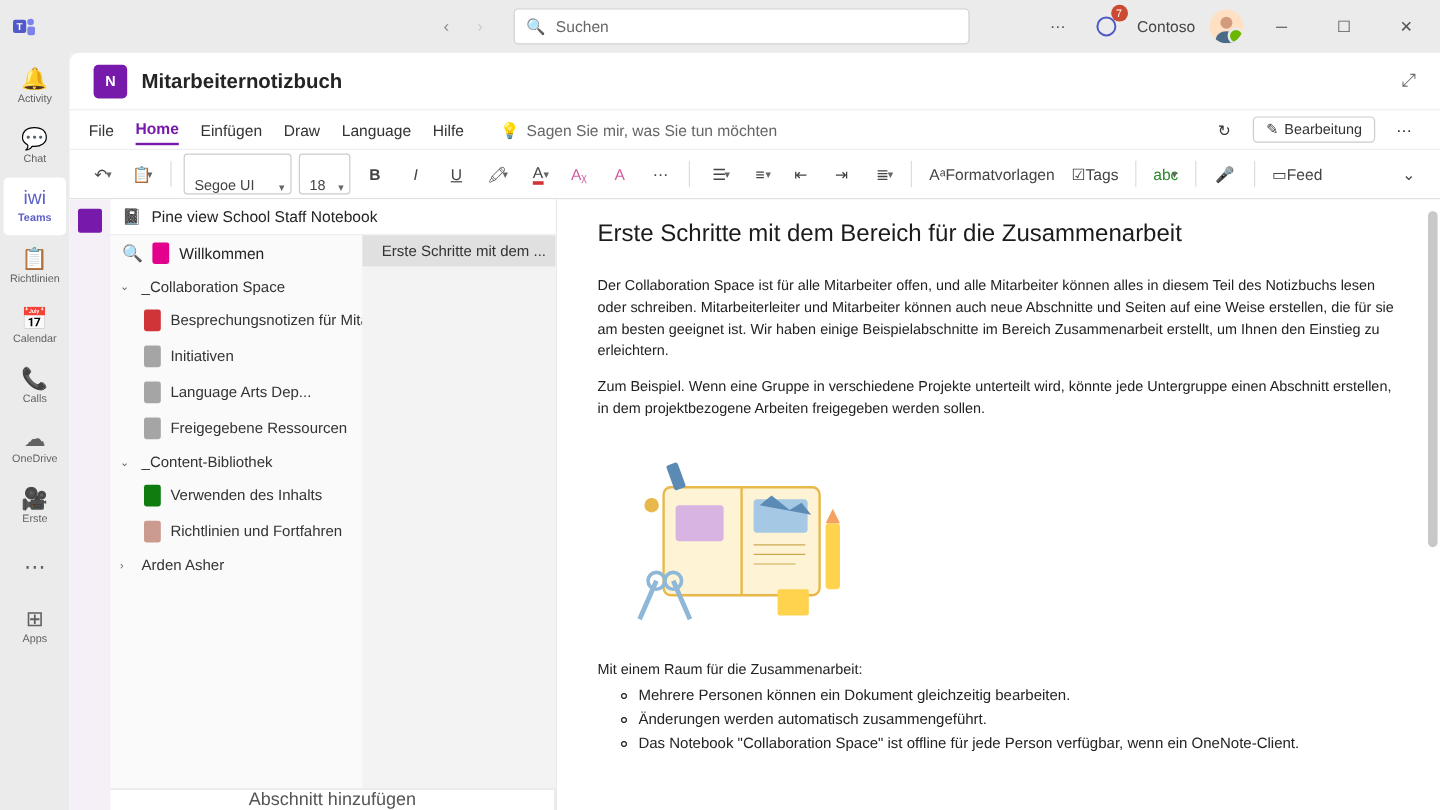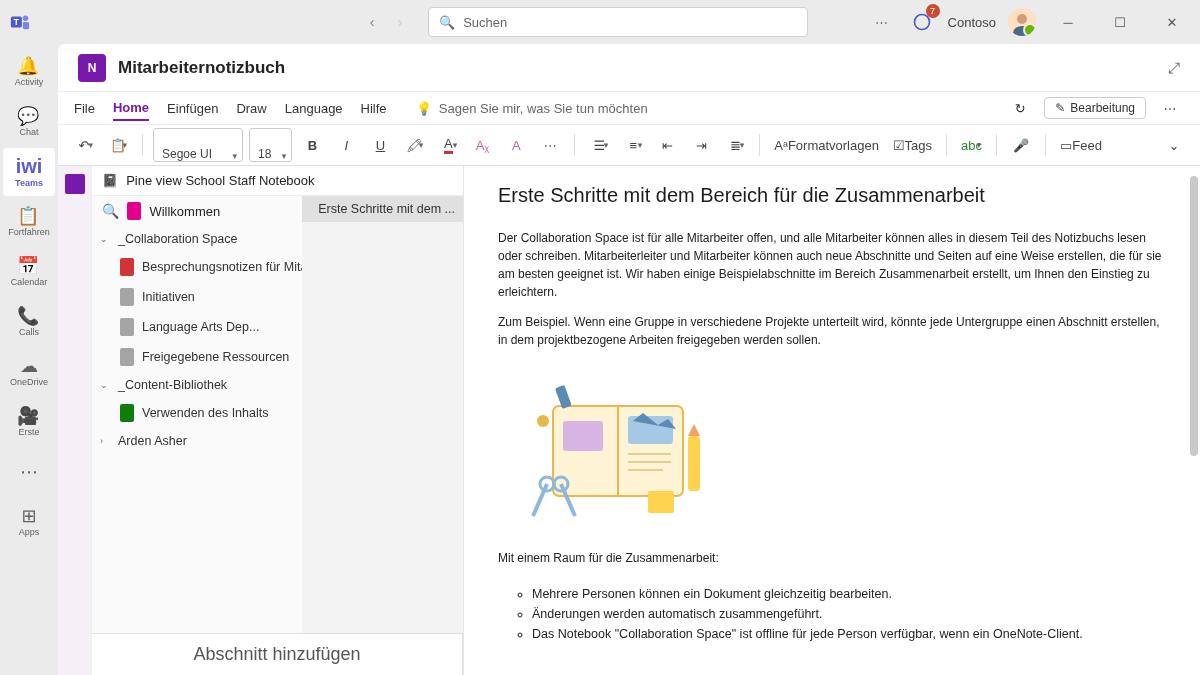--- a/index.html
+++ b/index.html
@@ -44,21 +44,21 @@
 .nbcol{width:372px;border-right:1px solid #e5e5e5;display:flex;flex-direction:column;background:#fafafa}
 .nbtitle{height:30px;display:flex;align-items:center;gap:8px;padding:0 10px;font-size:13px;border-bottom:1px solid #eee;background:#fff}
 .nbbody{flex:1;display:flex;overflow:hidden}
 .sections{width:220px;display:flex;flex-direction:column;overflow-y:auto}
 .pages{flex:1;background:#f3f3f3;display:flex;flex-direction:column}
 .srow{display:flex;align-items:center;gap:8px;padding:6px 8px 6px 16px;font-size:12.5px;color:#333;cursor:pointer;white-space:nowrap;overflow:hidden;text-overflow:ellipsis}
 .srow.sel{background:#e6e6e6}
 .stab{width:14px;height:18px;border-radius:2px;flex-shrink:0}
 .sgroup{display:flex;align-items:center;gap:6px;padding:6px 8px;font-size:12.5px;color:#333;cursor:pointer}
 .chev{font-size:9px;color:#666;width:12px}
-.nbfoot{height:42px;border-top:1px solid #e0e0e0;display:flex;font-size:18px;color:#555;background:#fff}
+.nbfoot{height:18px;border-top:1px solid #e0e0e0;display:flex;font-size:15px;color:#555;background:#fff}
 .nbfoot div{flex:1;display:flex;align-items:center;justify-content:center;cursor:pointer}
 .nbfoot div:first-child{border-right:1px solid #e0e0e0}
 .page{flex:1;overflow-y:auto;padding:18px 34px;position:relative}
 .page h1{font-size:20px;font-weight:400;color:#1b1b1b;margin-bottom:22px}
 .page p{font-size:12px;line-height:1.5;color:#222;margin-bottom:12px}
 .illus{width:230px;height:170px;margin:10px 0 18px;display:flex;align-items:center;justify-content:center}
 .page ul{list-style:circle;padding-left:34px;font-size:12.5px;line-height:1.6}
 .scrollbar{position:absolute;right:2px;top:10px;width:8px;height:280px;background:#c8c8c8;border-radius:4px}
 .searchrow{display:flex;align-items:center;padding:6px 10px;gap:8px}
 .srch-icon{color:#666;font-size:14px}
@@ -110,26 +110,26 @@
   <div class="apprail" id="rail">
       <div class="rail-item">
         <div class="rail-icon">🔔</div>
         <div>Activity</div>
       </div>
       <div class="rail-item">
         <div class="rail-icon">💬</div>
         <div>Chat</div>
       </div>
       <div class="rail-item active">
-        <div class="rail-icon" style="font-size: 20px; font-weight: 700;">iwi</div>
+        <div class="rail-icon" style="font-size: 16px; font-weight: 400;">iwi</div>
         <div>Teams</div>
       </div>
       <div class="rail-item">
         <div class="rail-icon">📋</div>
-        <div>Fortfahren</div>
+        <div>Richtlinien</div>
       </div>
       <div class="rail-item">
         <div class="rail-icon">📅</div>
         <div>Calendar</div>
       </div>
       <div class="rail-item">
         <div class="rail-icon">📞</div>
         <div>Calls</div>
       </div>
       <div class="rail-item">
@@ -255,20 +255,24 @@
                 <span class="stab" style="background:#a5a5a5"></span>
                 <span>Freigegebene Ressourcen</span>
               </div>
               <div class="sgroup">
                 <span class="chev">⌄</span>
                 <span>_Content-Bibliothek</span>
               </div>
               <div class="srow" style="padding-left: 28px;">
                 <span class="stab" style="background:#107c10"></span>
                 <span>Verwenden des Inhalts</span>
+              </div>
+              <div class="srow" style="padding-left: 28px;">
+                <span class="stab" style="background:#ca9b8e"></span>
+                <span>Richtlinien und Fortfahren</span>
               </div>
               <div class="sgroup">
                 <span class="chev">›</span>
                 <span>Arden Asher</span>
               </div>
             </div>
           <div class="pages" id="pages">
               <div class="srow" style="background: rgb(224, 224, 224);">Erste Schritte mit dem ...</div>
             </div>
         </div>
@@ -294,21 +298,21 @@
             <rect x="145" y="125" width="26" height="22" fill="#ffd34e" rx="2"></rect>
             <rect x="185" y="70" width="12" height="55" fill="#ffd34e" rx="3"></rect>
             <polygon points="185,70 197,70 191,58" fill="#f4a261"></polygon>
             <circle cx="44" cy="118" r="7" fill="none" stroke="#8fb8d8" stroke-width="3"></circle>
             <circle cx="58" cy="118" r="7" fill="none" stroke="#8fb8d8" stroke-width="3"></circle>
             <path d="M44 118 L30 150 M58 118 L72 150" stroke="#8fb8d8" stroke-width="4" fill="none"></path>
             <circle cx="40" cy="55" r="6" fill="#e8b94a"></circle>
             <rect x="55" y="20" width="10" height="22" fill="#5b8ab5" rx="2" transform="rotate(-20 60 30)"></rect>
           </svg>
         </div>
-        <p style="margin-bottom:17px">Mit einem Raum für die Zusammenarbeit:</p>
+        <p style="margin-bottom:2px">Mit einem Raum für die Zusammenarbeit:</p>
         <ul id="bullets">
             <li>Mehrere Personen können ein Dokument gleichzeitig bearbeiten.</li>
             <li>Änderungen werden automatisch zusammengeführt.</li>
             <li>Das Notebook "Collaboration Space" ist offline für jede Person verfügbar, wenn ein OneNote-Client.</li>
           </ul>
 
         <div class="scrollbar"></div>
       </div>
     </div>
   </div>

